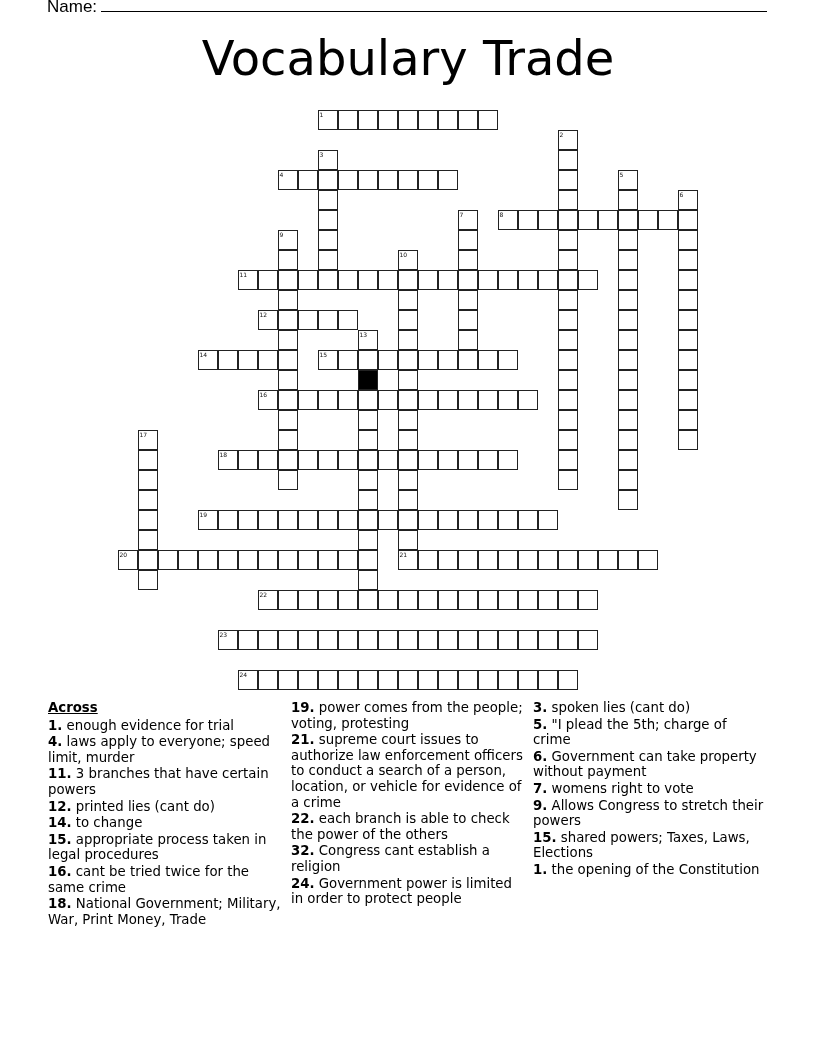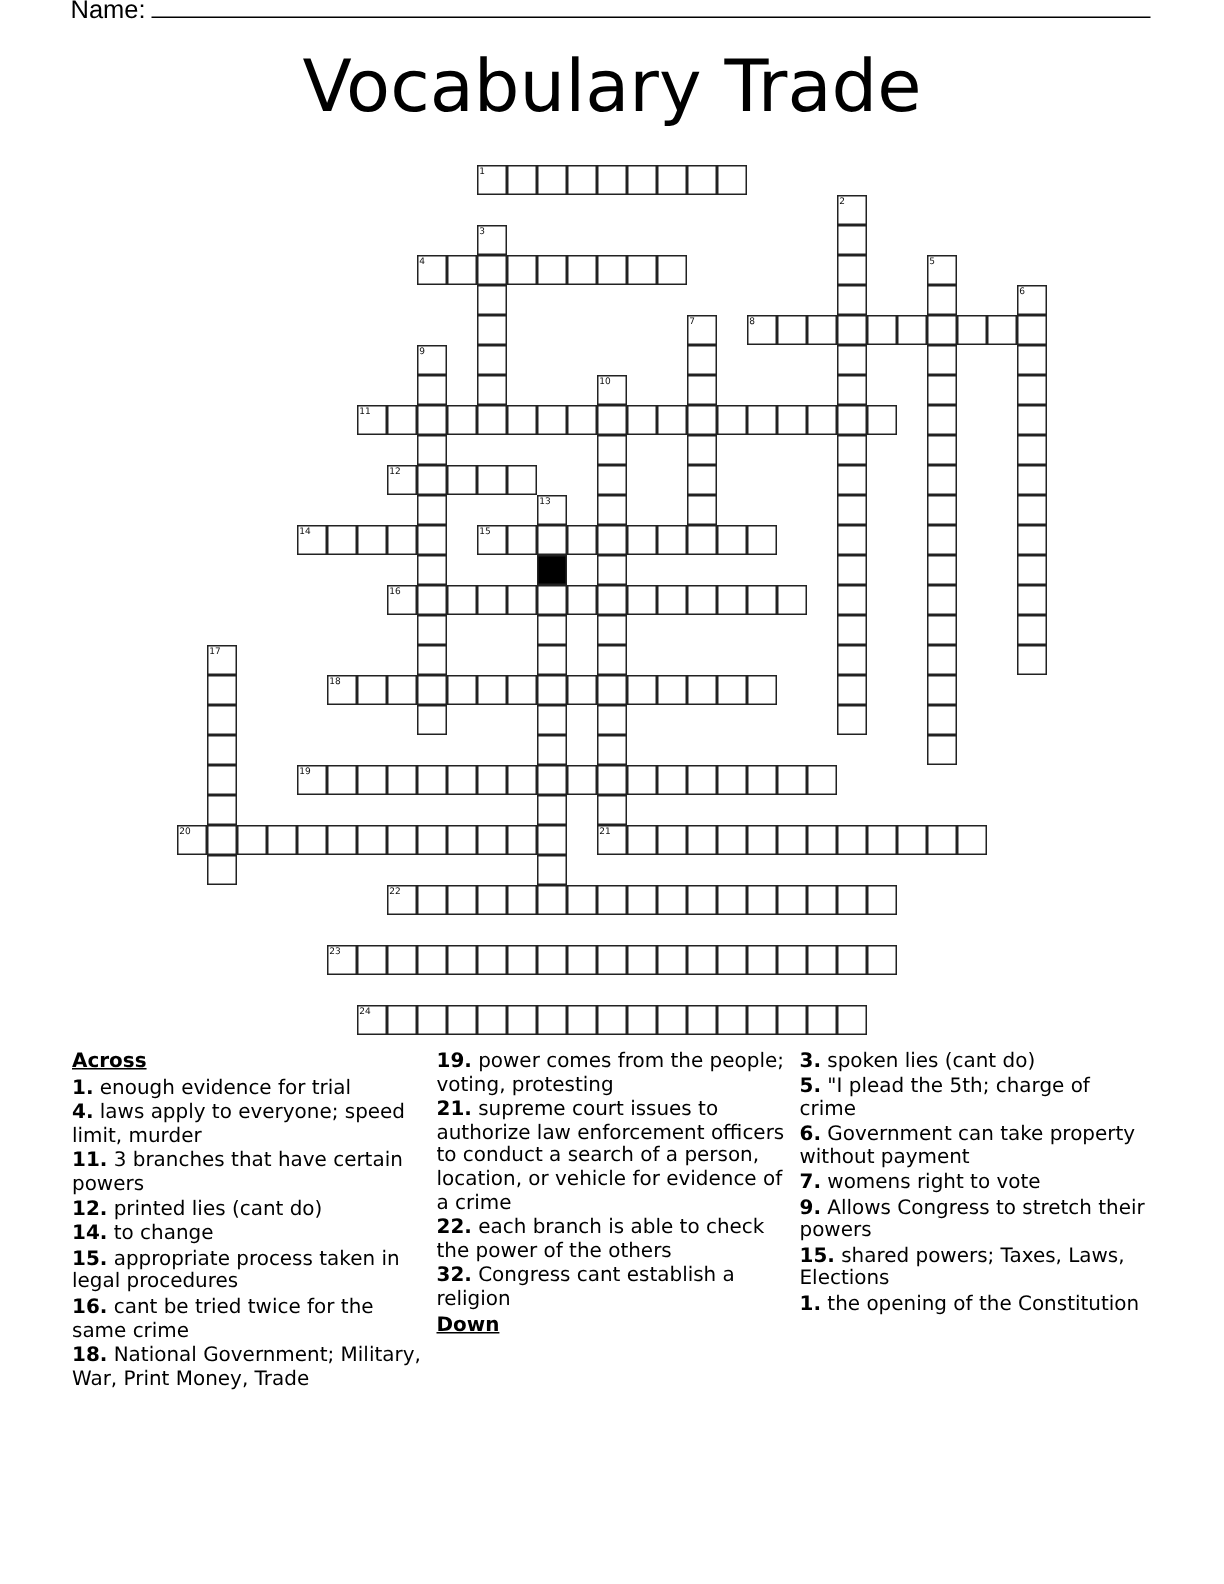--- a/index.html
+++ b/index.html
@@ -369,21 +369,21 @@
   <div class="clue"><b>15.</b> <span>appropriate process taken in legal procedures</span></div>
   <div class="clue"><b>16.</b> <span>cant be tried twice for the same crime</span></div>
   <div class="clue"><b>18.</b> <span>National Government; Military, War, Print Money, Trade</span></div>
 </div>
 
 <div class="clues col2">
   <div class="clue"><b>19.</b> <span>power comes from the people; voting, protesting</span></div>
   <div class="clue"><b>21.</b> <span>supreme court issues to authorize law enforcement officers to conduct a search of a person, location, or vehicle for evidence of a crime</span></div>
   <div class="clue"><b>22.</b> <span>each branch is able to check the power of the others</span></div>
   <div class="clue"><b>32.</b> <span>Congress cant establish a religion</span></div>
-  <div class="heading">Down</div>
+  <div class="clue"><b>24.</b> <span>Government power is limited in order to protect people</span></div>
 </div>
 
 <div class="clues col3">
   <div class="clue"><b>3.</b> <span>spoken lies (cant do)</span></div>
   <div class="clue"><b>5.</b> <span>"I plead the 5th; charge of crime</span></div>
   <div class="clue"><b>6.</b> <span>Government can take property without payment</span></div>
   <div class="clue"><b>7.</b> <span>womens right to vote</span></div>
   <div class="clue"><b>9.</b> <span>Allows Congress to stretch their powers</span></div>
   <div class="clue"><b>15.</b> <span>shared powers; Taxes, Laws, Elections</span></div>
   <div class="clue"><b>1.</b> <span>the opening of the Constitution</span></div>

